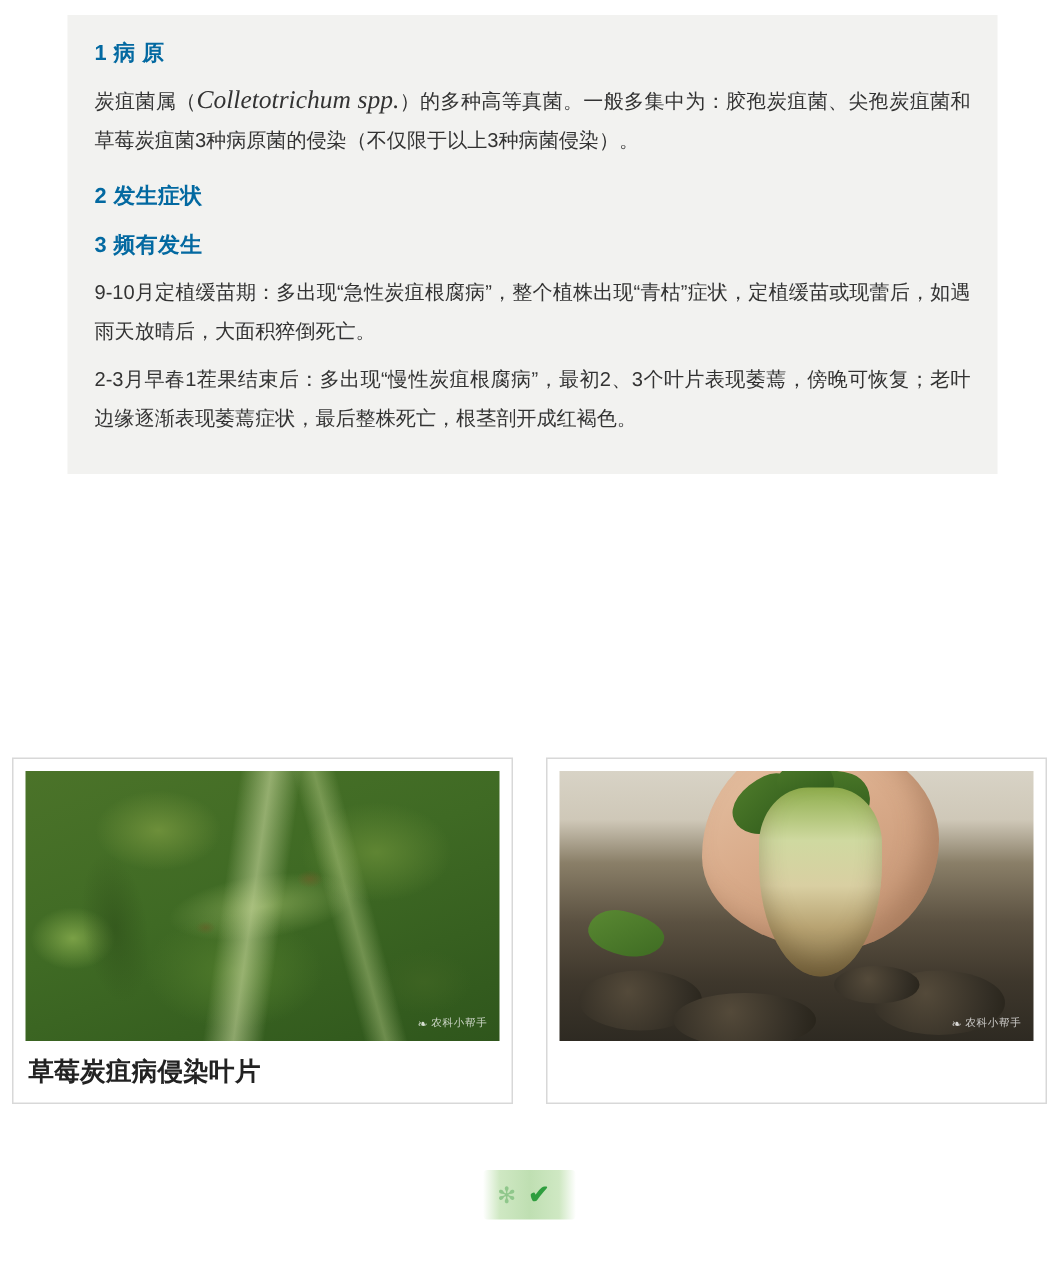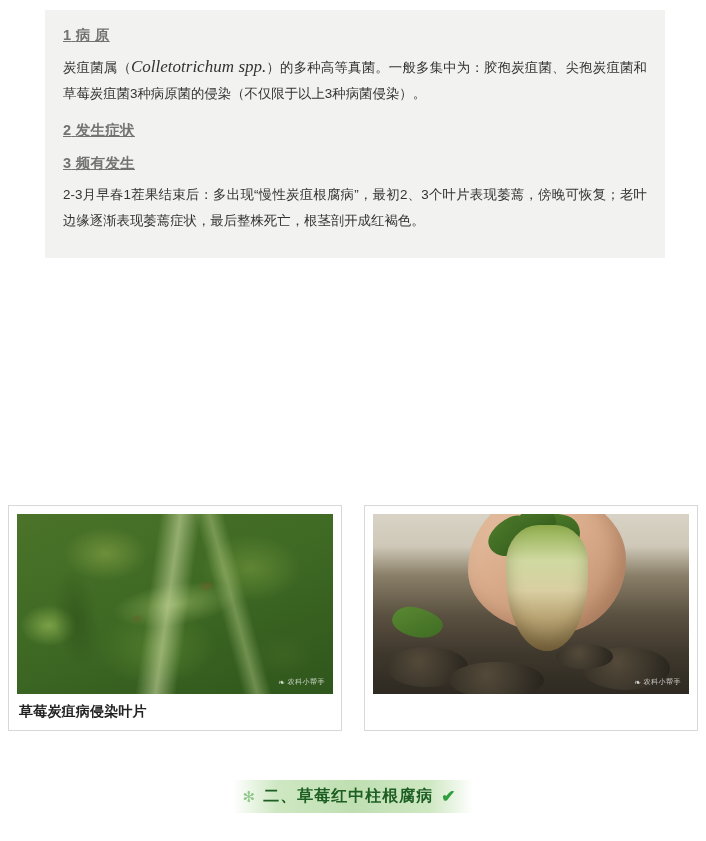--- a/index.html
+++ b/index.html
@@ -28,24 +28,23 @@
     left: 45px;
     top: 10px;
     width: 620px;
     background: #f2f2f0;
     box-sizing: border-box;
     padding: 16px 18px 18px 18px;
   }
   .sec-title {
     font-size: 14.5px;
     font-weight: bold;
-    color: #737373;
+    color: #0369a1;
     margin: 0 0 9px 0;
     letter-spacing: 0.3px;
-    text-decoration: underline;
   }
   .sec-title.spaced {
     margin-top: 14px;
   }
   .para {
     font-size: 13.4px;
     line-height: 26px;
     color: #333333;
     margin: 0 0 6px 0;
     text-align: justify;
@@ -87,21 +86,21 @@
     letter-spacing: 0.5px;
     display: flex;
     align-items: center;
     gap: 2px;
   }
   .photo .wm .leaf {
     font-size: 8px;
     color: rgba(255,255,255,0.8);
   }
   .caption {
-    font-size: 14px;
+    font-size: 17px;
     color: #222222;
     padding: 9px 2px 3px 2px;
     font-weight: bold;
     letter-spacing: 0.2px;
   }
 
   
   .photo-leaf {
     background:
       radial-gradient(ellipse 60px 38px at 28% 22%, #6d8f3a 0%, rgba(109,143,58,0) 70%),
@@ -231,20 +230,21 @@
 
     <h3 class="sec-title spaced">
       <span>2</span>
       <span>发生症状</span>
     </h3>
 
     <h3 class="sec-title spaced">
       <span>3</span>
       <span>频有发生</span>
     </h3>
+    <p class="para">9-10月定植缓苗期：多出现“急性炭疽根腐病”，整个植株出现“青枯”症状，定植缓苗或现蕾后，如遇雨天放晴后，大面积猝倒死亡。</p>
     <p class="para">2-3月早春1茬果结束后：多出现“慢性炭疽根腐病”，最初2、3个叶片表现萎蔫，傍晚可恢复；老叶边缘逐渐表现萎蔫症状，最后整株死亡，根茎剖开成红褐色。</p>
   </div>
 
   <div class="figures">
 
     <div class="figure">
       <div class="photo photo-leaf">
         <div class="wm">
           <span class="leaf">❧</span>
           <span>农科小帮手</span>
@@ -267,18 +267,17 @@
           <span class="leaf">❧</span>
           <span>农科小帮手</span>
         </div>
       </div>
     </div>
   </div>
 
   <div class="banner-wrap">
     <div class="banner">
       <span class="spark">✻</span>
-      <span class="banner-title">二、草莓红中柱根腐病</span>
       <span class="check">✔</span>
     </div>
   </div>
 
 </div>
 
 </body></html>

